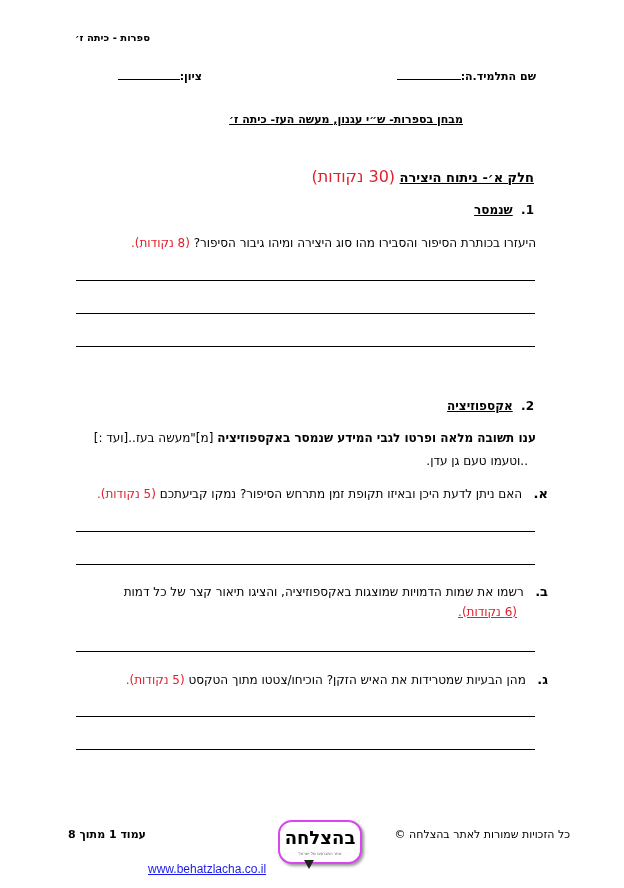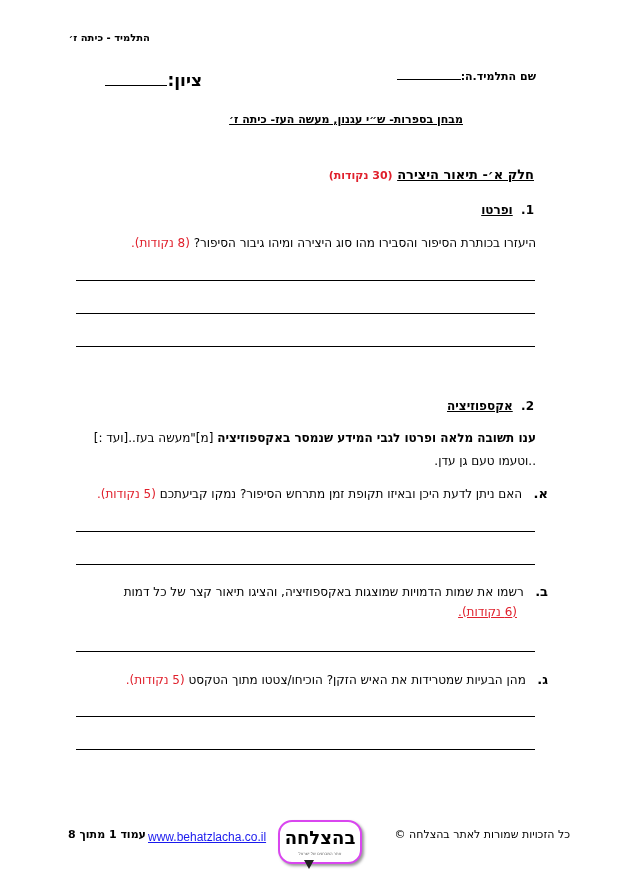--- a/index.html
+++ b/index.html
@@ -4,21 +4,21 @@
 <style>
   html, body { margin: 0; padding: 0; background: #ffffff; }
   body { width: 624px; height: 888px; position: relative; overflow: hidden;
          font-family: "DejaVu Sans", sans-serif; color: #000; direction: rtl; }
   .abs { position: absolute; }
   .red { color: #e0202c; }
   .hdr { font-size: 10px; font-weight: bold; }
   .title { font-size: 11px; font-weight: bold; text-decoration: underline; white-space: nowrap; }
   .part { font-size: 13px; font-weight: bold; white-space: nowrap; }
   .part .ul { text-decoration: underline; }
-  .part .red { font-weight: bold; font-size: 11px; }
+  .part .red { font-weight: normal; font-size: 16px; }
   .qhead { font-size: 12px; font-weight: bold; white-space: nowrap; }
   .qhead .u { text-decoration: underline; }
   .txt { font-size: 12px; white-space: nowrap; }
   .bold { font-weight: bold; }
   .line { position: absolute; left: 76px; width: 459px; height: 0; border-top: 1.3px solid #000; }
   .blank { display: inline-block; border-bottom: 1px solid #000; vertical-align: baseline; }
   .sub-letter { font-weight: bold; font-size: 13px; }
   .footer-txt { font-size: 11px; white-space: nowrap; }
   .link { color: #1a1aee; text-decoration: underline; font-family: "Liberation Sans", sans-serif; font-size: 12px; direction: ltr; }
   .logo-box { position: absolute; left: 278px; top: 820px; width: 80px; height: 40px;
@@ -26,57 +26,57 @@
               box-shadow: 2px 2px 3px #999; text-align: center; }
   .logo-main { font-size: 18px; font-weight: bold; line-height: 26px; margin-top: 3px; }
   .logo-sub { font-size: 4px; color: #666; line-height: 6px; }
   .logo-tail { position: absolute; left: 304px; top: 860px; width: 0; height: 0;
                border-left: 5px solid transparent; border-right: 5px solid transparent;
                border-top: 9px solid #222; }
 </style>
 </head>
 <body>
 
-<div class="abs hdr" style="right:474px; top:32px;">התלמיד - כיתה ז׳</div>
+<div class="abs hdr" style="right:474px; top:32px;">ספרות - כיתה ז׳</div>
 
 <div class="abs txt bold" style="right:88px; top:70px; font-size:11px;">
   <span>שם התלמיד.ה:</span><span class="blank" style="width:64px;"></span>
 </div>
-<div class="abs txt bold" style="right:422px; top:70px; font-size:17px;">
+<div class="abs txt bold" style="right:422px; top:70px; font-size:11px;">
   <span>ציון:</span><span class="blank" style="width:62px;"></span>
 </div>
 
 <div class="abs title" style="right:161px; top:113px;">מבחן בספרות- ש״י עגנון, מעשה העז- כיתה ז׳</div>
 
 <div class="abs part" style="right:90px; top:167px;">
-  <span class="ul">חלק א׳- תיאור היצירה</span>
+  <span class="ul">חלק א׳- ניתוח היצירה</span>
   <span class="red">(30 נקודות)</span>
 </div>
 
 <div class="abs qhead" style="right:90px; top:203px;">
   <span>1.</span>&nbsp;
-  <span class="u">ופרטו</span>
+  <span class="u">שנמסר</span>
 </div>
 <div class="abs txt" style="right:88px; top:236px;">
   <span>היעזרו בכותרת הסיפור והסבירו מהו סוג היצירה ומיהו גיבור הסיפור?</span>
   <span class="red">(8 נקודות).</span>
 </div>
 <div class="line" style="top:280px;"></div>
 <div class="line" style="top:313px;"></div>
 <div class="line" style="top:346px;"></div>
 
 <div class="abs qhead" style="right:90px; top:399px;">
   <span>2.</span>&nbsp;
   <span class="u">אקספוזיציה</span>
 </div>
 <div class="abs txt" style="right:88px; top:431px;">
   <span class="bold">ענו תשובה מלאה ופרטו לגבי המידע שנמסר באקספוזיציה</span>
   <span>[מ]"מעשה בעז..[ועד :]</span>
 </div>
-<div class="abs txt" style="right:88px; top:454px;text-align:center;">..וטעמו טעם גן עדן.</div>
+<div class="abs txt" style="right:96px; top:454px;text-align:center;">..וטעמו טעם גן עדן.</div>
 
 <div class="abs txt" style="right:76px; top:486px;">
   <span class="sub-letter">א.</span>&nbsp;&nbsp;
   <span>האם ניתן לדעת היכן ובאיזו תקופת זמן מתרחש הסיפור? נמקו קביעתכם</span>
   <span class="red">(5 נקודות).</span>
 </div>
 <div class="line" style="top:531px;"></div>
 <div class="line" style="top:564px;"></div>
 
 <div class="abs txt" style="right:76px; top:584px;">
@@ -95,17 +95,17 @@
 <div class="line" style="top:749px;"></div>
 
 <div class="abs footer-txt" style="right:54px; top:828px;">כל הזכויות שמורות לאתר בהצלחה ©</div>
 
 <div class="logo-box">
   <div class="logo-main">בהצלחה</div>
   <div class="logo-sub">אתר המבחנים של ישראל</div>
 </div>
 <div class="logo-tail"></div>
 
-<div class="abs" style="left:148px; top:826px;">
+<div class="abs" style="left:148px; top:858px;">
   <span class="link">www.behatzlacha.co.il</span>
 </div>
 
 <div class="abs footer-txt bold" style="left:68px; top:828px;">עמוד 1 מתוך 8</div>
 
 </body></html>

